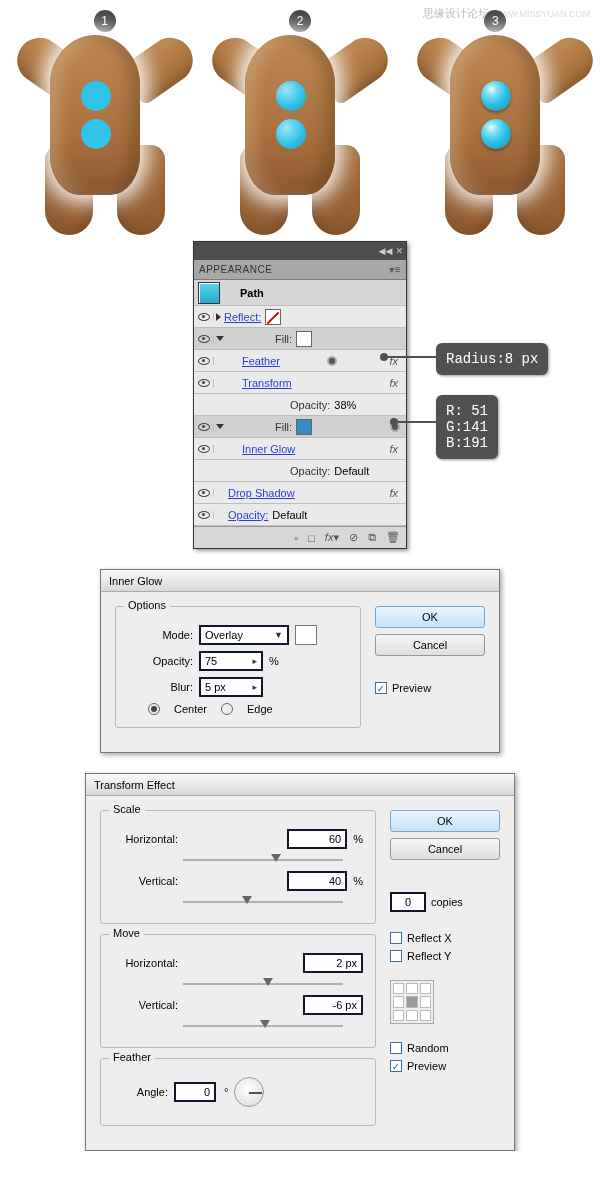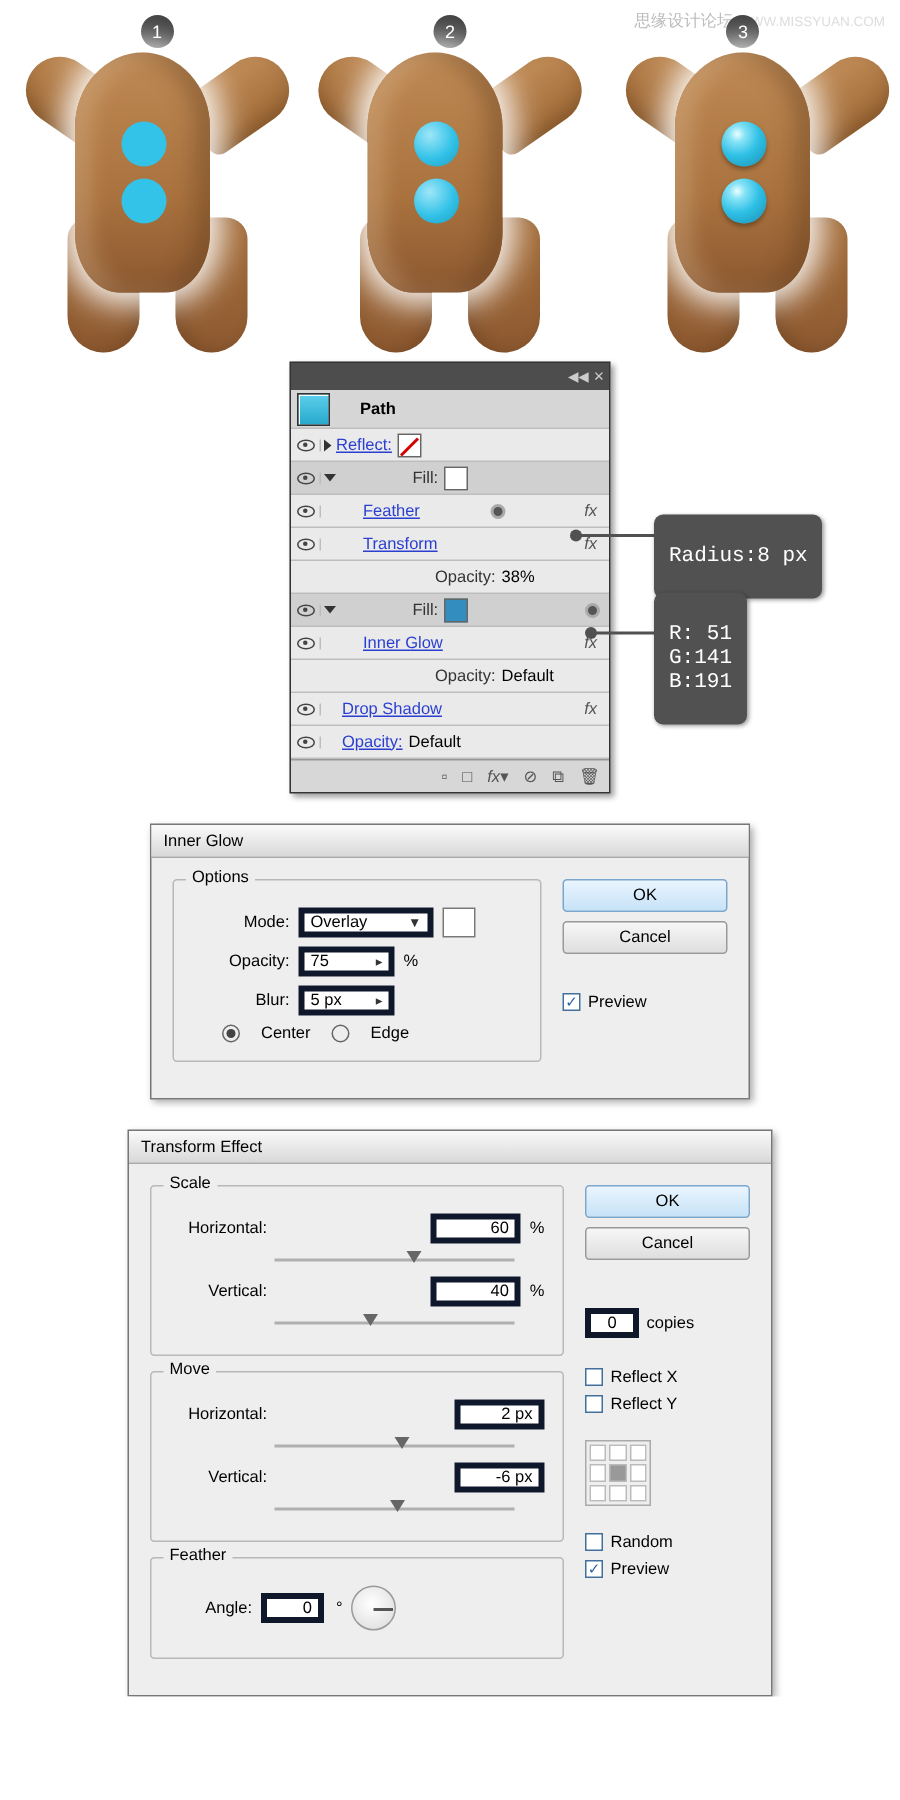--- a/index.html
+++ b/index.html
@@ -50,38 +50,38 @@
   .linklabel { color:#2a3fd0; text-decoration:underline; cursor:pointer; }
   .plain { color:#333;margin-left:48px; }
   .fx { margin-left:auto; margin-right:8px; font-style:italic; color:#555; }
   .row-dot { width:10px; height:10px; border-radius:50%; background:#555; border:2px solid #aaa; margin-left:auto; margin-right:6px; }
   .app-footer { background:#d7d7d7; height:22px; display:flex; align-items:center; justify-content:flex-end; gap:10px; padding:0 6px; border-top:1px solid #999; }
   .ft-icon { font-size:11px; color:#555; }
   .ft-sep { flex:1; }
   .path-row { display:flex; align-items:center; height:26px; background:#d6d6d6; border-bottom:1px solid #bdbdbd; }
 
   
-  .callout { position:absolute; background:#515151; color:#fff; border-radius:6px; padding:20px 10px; font-family:'Courier New',monospace; font-size:14px; box-shadow:1px 1px 3px rgba(0,0,0,.4); }
+  .callout { position:absolute; background:#515151; color:#fff; border-radius:6px; padding:8px 10px; font-family:'Courier New',monospace; font-size:14px; box-shadow:1px 1px 3px rgba(0,0,0,.4); }
   .callout-line { position:absolute; height:2px; background:#515151; }
   .callout-line::before{ content:''; position:absolute; left:-4px; top:-3px; width:8px; height:8px; border-radius:50%; background:#515151; }
 
   
   .dialog { margin: 20px auto 0 auto; background:#eeeeee; border:1px solid #777; box-shadow:2px 2px 5px rgba(0,0,0,.35); }
   .dlg1 { width: 400px; }
   .dlg2 { width: 430px; }
   .titlebar { height:22px; background:linear-gradient(#fafafa,#d8d8d8); border-bottom:1px solid #aaa; display:flex; align-items:center; padding:0 8px; font-size:11px; }
   .dlg-body { display:flex; padding:14px; gap:14px; }
   .dlg-left { flex:1; }
   .dlg-right { width:110px; display:flex; flex-direction:column; gap:6px; align-items:stretch; }
   .fieldset { border:1px solid #b8b8b8; border-radius:3px; padding:12px 12px 12px 12px; margin-bottom:10px; position:relative; }
   .fieldset > .legend { position:absolute; top:-8px; left:8px; background:#eeeeee; padding:0 4px; font-size:11px; }
   .form-row { display:flex; align-items:center; gap:6px; margin:6px 0; }
   .lbl { width:65px; text-align:right; }
   .lbl-sm { width:55px; text-align:right; }
-  .combo, .txt { background:#fff; border:4px solid #0f172a; height:20px; display:flex; align-items:center; padding:0 4px; font-size:11px; }
+  .combo, .txt { background:#fff; border:2px solid #0f172a; height:20px; display:flex; align-items:center; padding:0 4px; font-size:11px; }
   .combo { width:90px; justify-content:space-between; }
   .combo .arrow { font-size:9px; color:#333; }
   .colorbox { width:22px; height:20px; border:1px solid #777; background:#fff; }
   .txt { width:60px; justify-content:flex-end; }
   .txt.arrowed { width:64px; justify-content:space-between; }
   .txt .arrow { font-size:9px; color:#333; }
   .unit { font-size:11px; }
   .radio-row { display:flex; gap:14px; margin-top:6px; margin-left:20px; align-items:center; }
   .radio { width:12px; height:12px; border:1px solid #666; border-radius:50%; display:inline-flex; align-items:center; justify-content:center; }
   .radio.checked::after{ content:''; width:6px; height:6px; border-radius:50%; background:#444; }
@@ -150,20 +150,24 @@
     </div>
   </div>
 </div>
 
 <div class="appearance-wrap">
   <div class="appearance">
     <div class="app-tabbar">
       <span class="tabbar-icon">◀◀</span>
       <span class="tabbar-icon">✕</span>
     </div>
+    <div class="app-head">
+      <span>APPEARANCE</span>
+      <span class="menu-bars">▾≡</span>
+    </div>
     <div class="path-row">
       <span class="swatch big"></span>
       <span style="margin-left:20px; font-weight:bold;">Path</span>
     </div>
     <div class="app-row">
       <span class="eye-col">
           <span class="eye-icon"></span>
         </span>
       <span class="tri tri-r"></span>
       <span class="linklabel">Reflect:</span>

